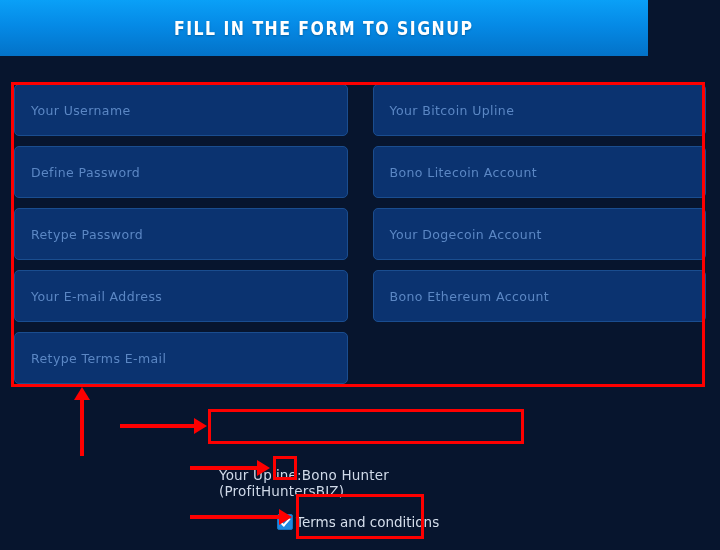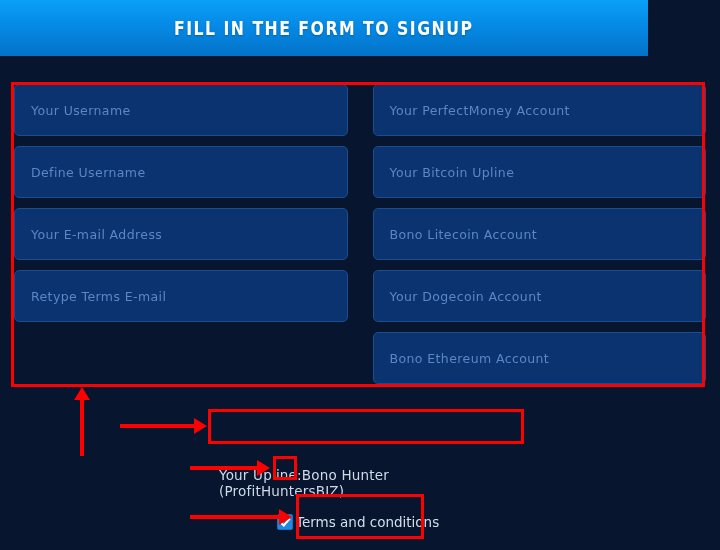--- a/index.html
+++ b/index.html
@@ -168,34 +168,34 @@
 
 <div class="form-area">
 
   <div class="form-grid">
 
     <div class="col">
       <div class="field">
         <span class="field-placeholder">Your Username</span>
       </div>
       <div class="field">
-        <span class="field-placeholder">Define Username</span>
+        <span class="field-placeholder">Define Password</span>
+      </div>
+      <div class="field">
+        <span class="field-placeholder">Retype Password</span>
       </div>
       <div class="field">
         <span class="field-placeholder">Your E-mail Address</span>
       </div>
       <div class="field">
         <span class="field-placeholder">Retype Terms E-mail</span>
       </div>
     </div>
 
     <div class="col">
-      <div class="field">
-        <span class="field-placeholder">Your PerfectMoney Account</span>
-      </div>
       <div class="field">
         <span class="field-placeholder">Your Bitcoin Upline</span>
       </div>
       <div class="field">
         <span class="field-placeholder">Bono Litecoin Account</span>
       </div>
       <div class="field">
         <span class="field-placeholder">Your Dogecoin Account</span>
       </div>
       <div class="field">

